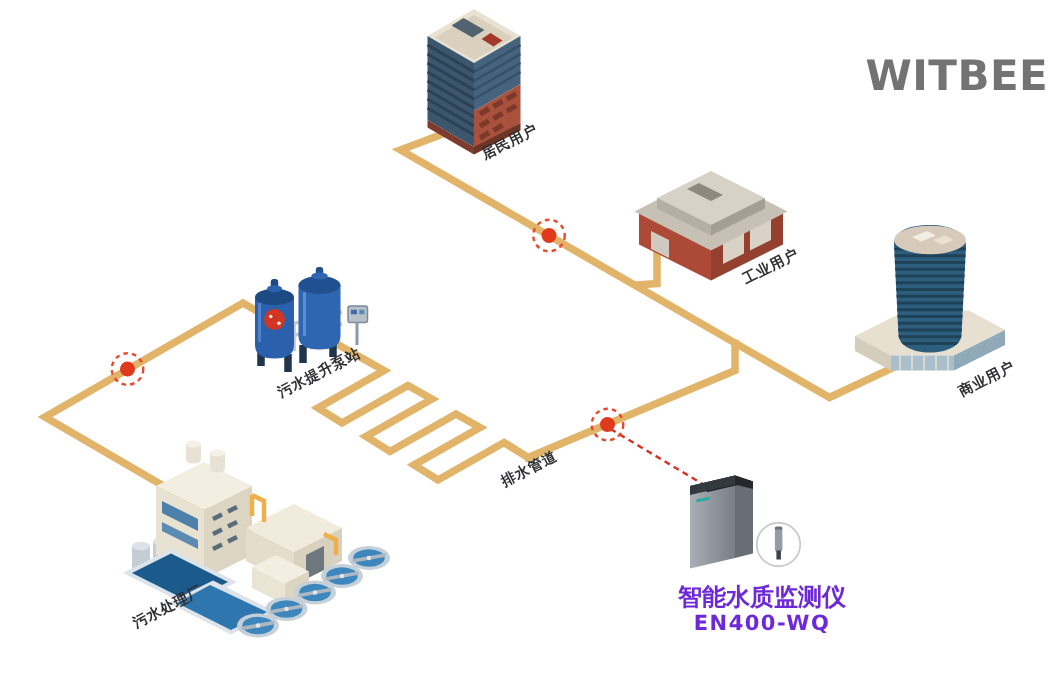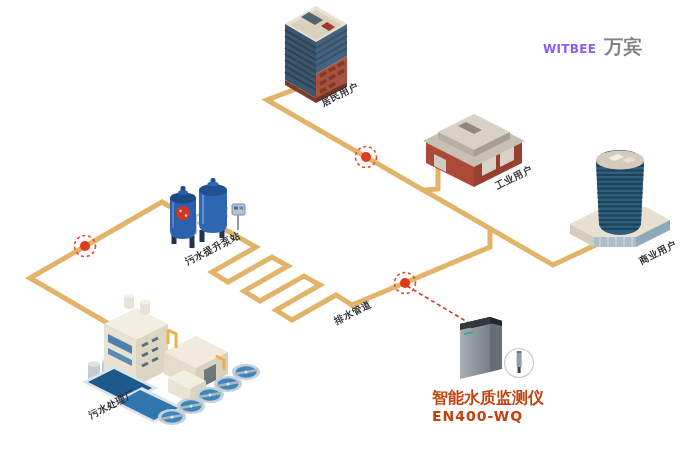--- a/index.html
+++ b/index.html
@@ -2,29 +2,29 @@
 <html><head>
 <meta charset="utf-8">
 <style>
   html,body{margin:0;padding:0;background:#fff;}
   .canvas{
     position:relative;width:700px;height:452px;background:#ffffff;overflow:hidden;
     font-family:"DejaVu Sans","Liberation Sans",sans-serif;
   }
   .canvas svg{position:absolute;left:0;top:0;}
   .logo{position:absolute;left:543px;top:34px;display:flex;align-items:baseline;gap:8px;white-space:nowrap;}
-  .logo-en{font-size:12px;font-weight:800;color:#8b5cf6;letter-spacing:.3px;}
+  .logo-en{font-size:28px;font-weight:800;color:#737373;letter-spacing:.3px;margin-left:34px;}
   .logo-cn{font-size:19px;font-weight:700;color:#7f7f84;}
   .node-label{
     position:absolute;font-size:9.5px;font-weight:700;color:#2f2f33;letter-spacing:.6px;
     transform:translate(-50%,-50%) rotate(-27deg);white-space:nowrap;
   }
   .device-label{
-    position:absolute;left:488px;top:388px;transform:translateX(-50%);
-    color:#c2410c;font-weight:700;white-space:nowrap;
+    position:absolute;left:508px;top:388px;transform:translateX(-50%);
+    text-align:center;color:#6d28d9;font-weight:700;white-space:nowrap;
   }
   .device-label .l1{font-size:16px;line-height:1.25;}
   .device-label .l2{font-size:14px;letter-spacing:1px;line-height:1.25;}
 </style>
 </head>
 <body>
 
 <div class="canvas">
 
   <svg width="700" height="452" viewBox="0 0 700 452">

